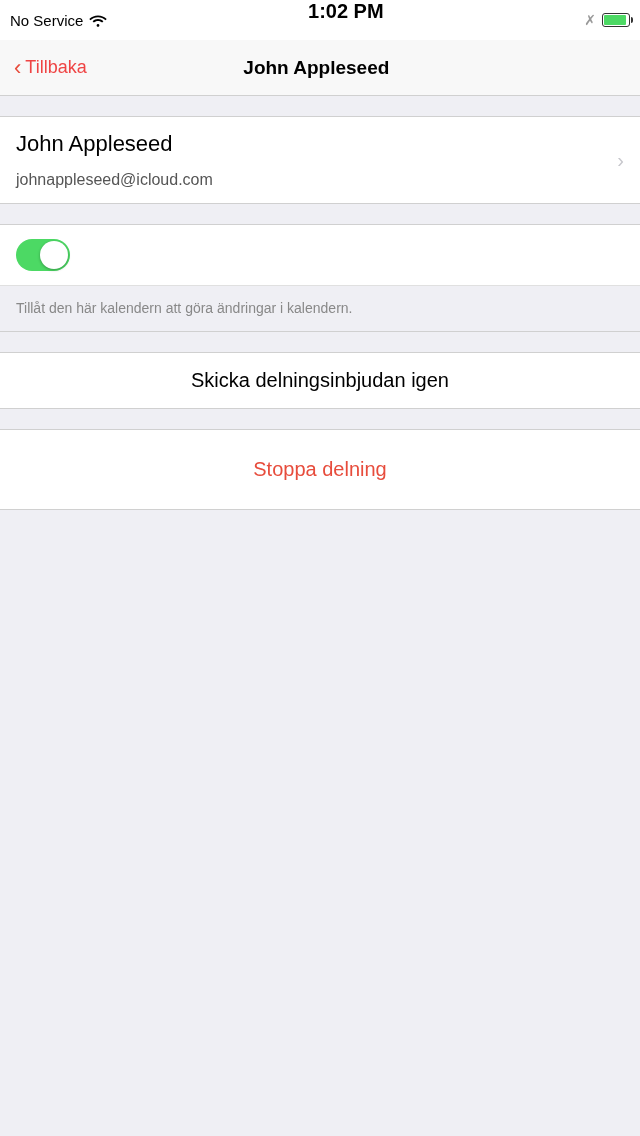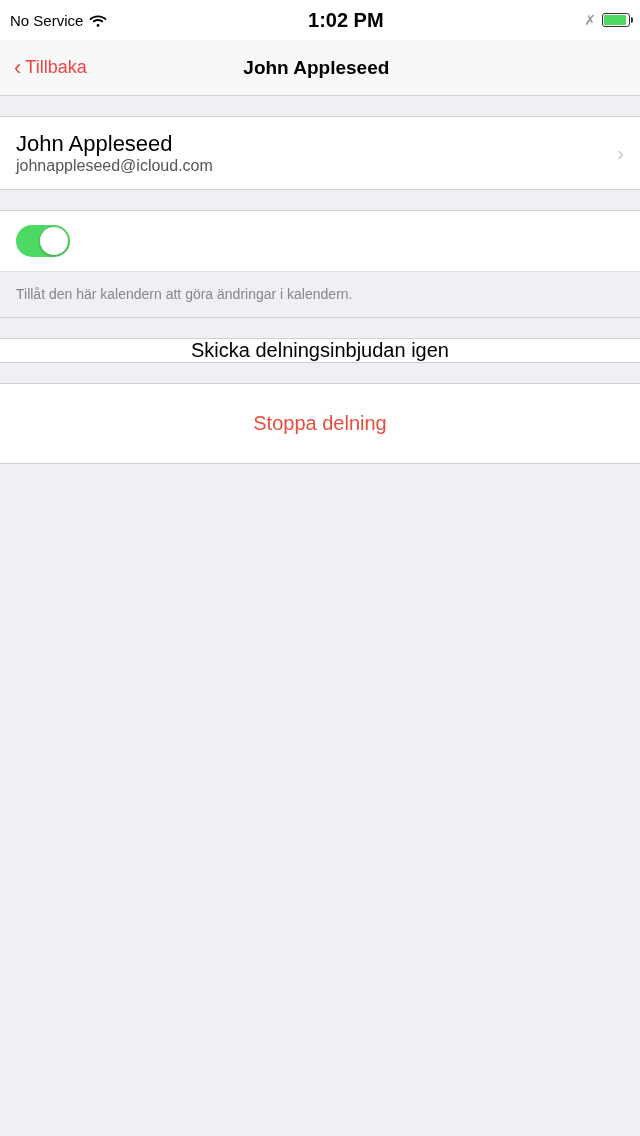--- a/index.html
+++ b/index.html
@@ -11,21 +11,20 @@
       font-family: -apple-system, 'Helvetica Neue', Helvetica, Arial, sans-serif;
       color: #000;
     }
 
     
     .status-bar {
       width: 100%;
       height: 40px;
       background: #fff;
       display: flex;
-      align-items: center;
       justify-content: space-between;
       padding: 0 10px;
     }
     .status-left {
       display: flex;
       align-items: center;
       gap: 6px;
       font-size: 15px;
       font-weight: 500;
     }
@@ -135,21 +134,21 @@
     }
     .user-info {}
     .user-name {
       font-size: 22px;
       font-weight: 400;
       color: #000;
     }
     .user-email {
       font-size: 16px;
       color: #555;
-      margin-top: 0;
+      margin-top: 14px;
     }
     .chevron-right {
       color: #c7c7cc;
       font-size: 20px;
     }
 
     
     .toggle-section {
       background: #fff;
       border-top: 1px solid #d0d0d0;
@@ -196,21 +195,21 @@
 
     
     .action-section {
       background: #fff;
       border-top: 1px solid #d0d0d0;
       border-bottom: 1px solid #d0d0d0;
       text-align: center;
     }
     .action-button {
       width: 100%;
-      padding: 0;
+      padding: 16px;
       font-size: 20px;
       font-weight: 400;
       color: #000;
       background: transparent;
       border: none;
       cursor: pointer;
       display: block;
     }
 
     .danger-section {

